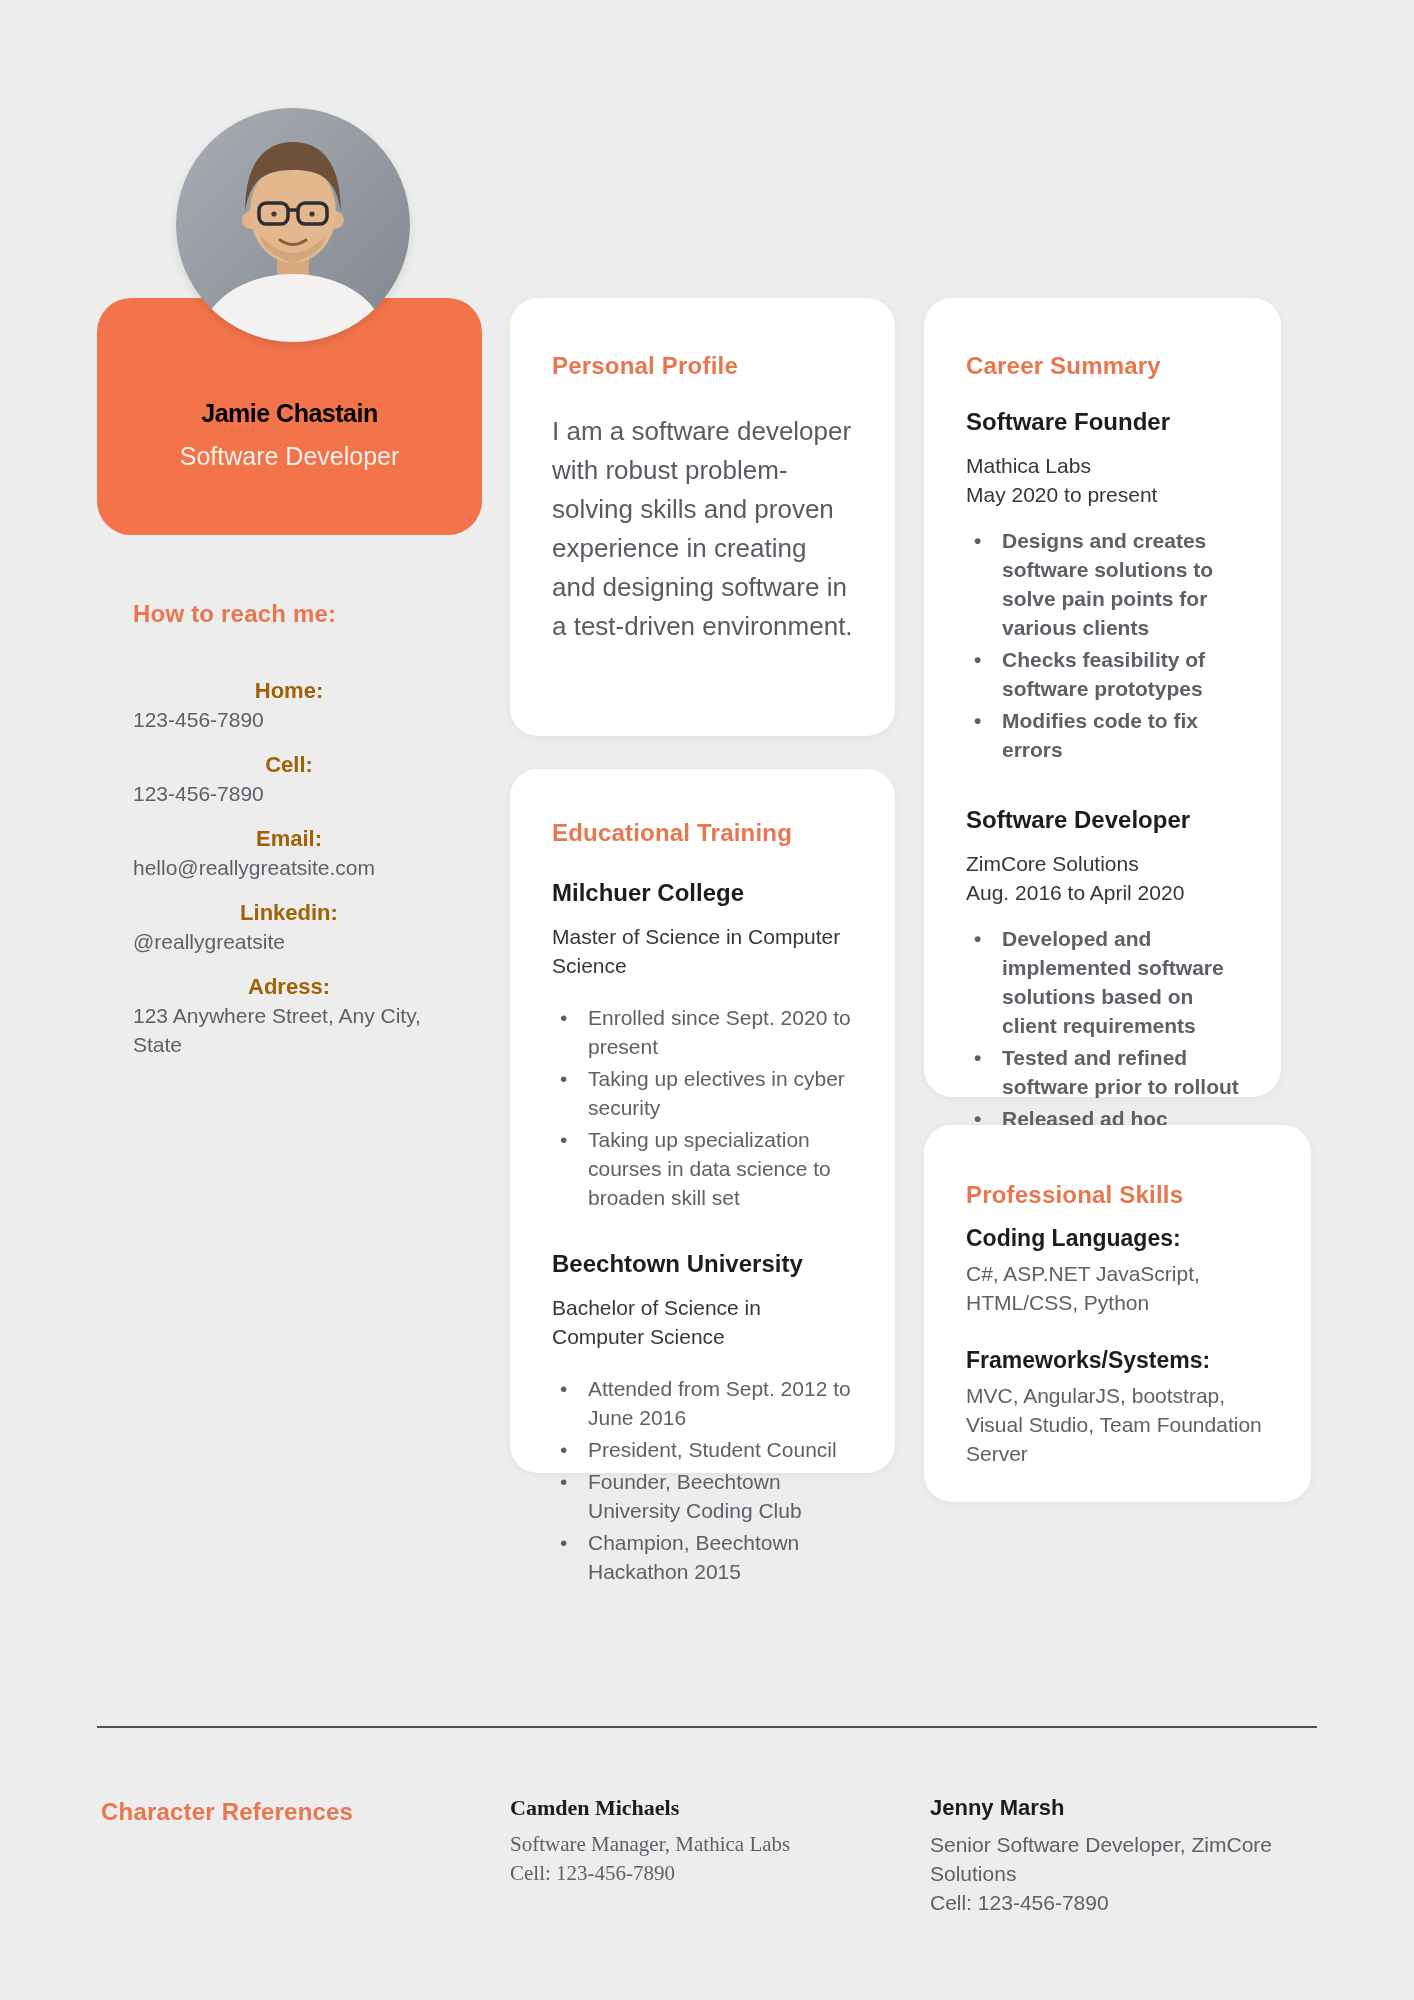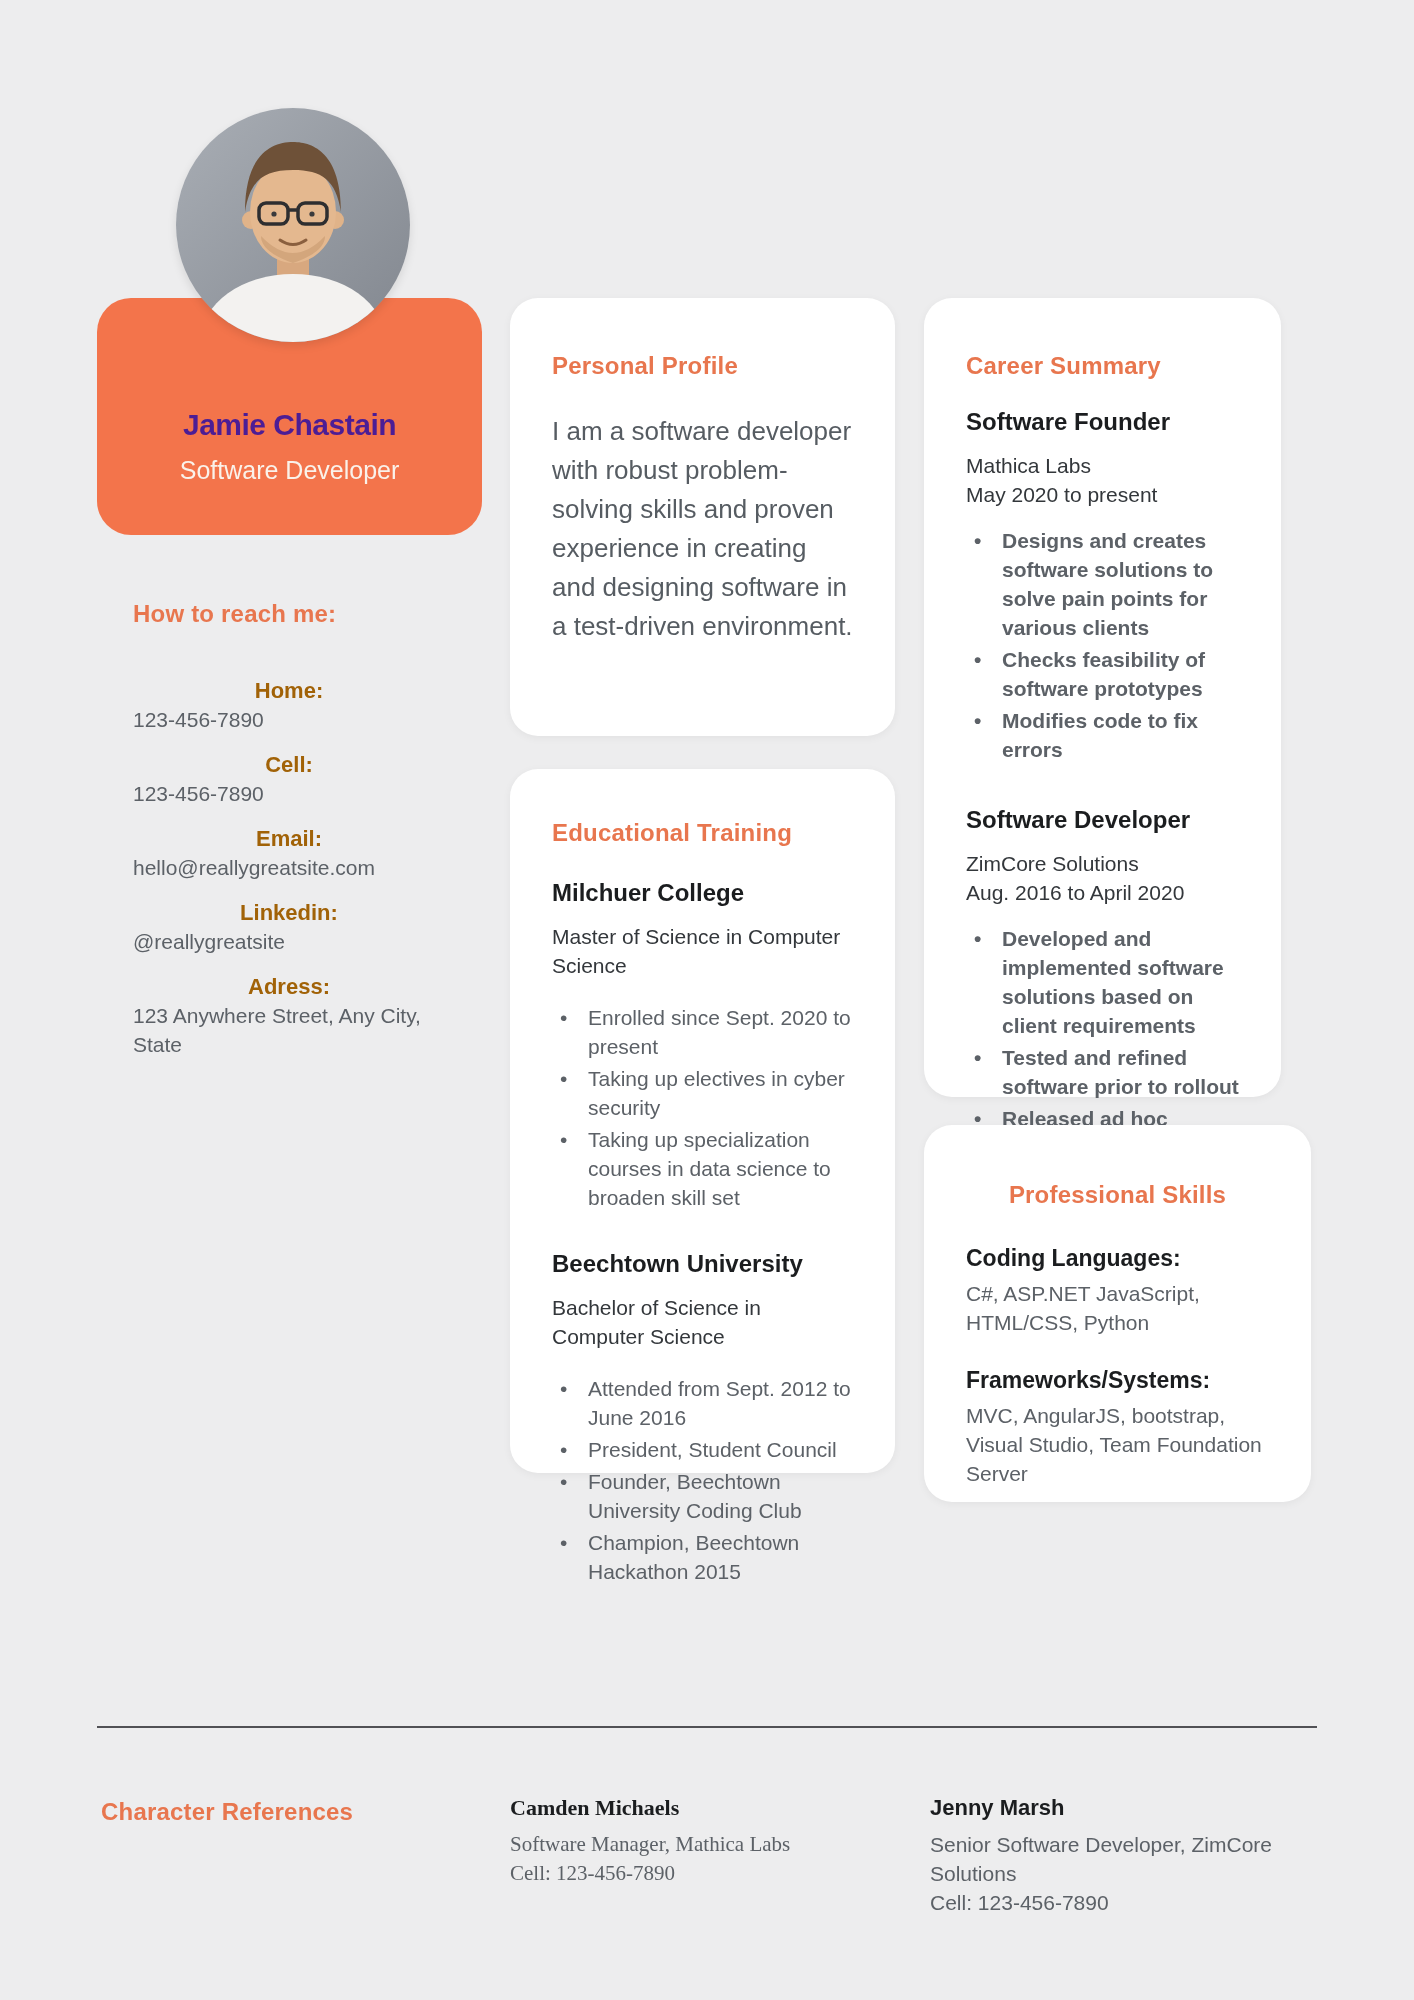--- a/index.html
+++ b/index.html
@@ -21,21 +21,21 @@
     border-radius:50%; overflow:hidden; z-index:3;
     box-shadow:0 4px 10px rgba(0,0,0,0.10);
   }
   
   .orange-card {
     position:absolute; left:97px; top:298px; width:385px; height:237px;
     background:#F3744B; border-radius:34px; z-index:2;
     box-sizing:border-box; padding-top:92px; text-align:center;
   }
   .orange-card h1 {
-    margin:18px 0 14px 0; font-size:30px; font-weight:bold; color:#4c1d95;
+    margin:9px 0 14px 0; font-size:25px; font-weight:bold; color:#000000;
     letter-spacing:-0.5px;
   }
   .orange-card .job-title { font-size:25px; color:#FAF2EA; }
   
   .contact { position:absolute; left:133px; top:600px; width:312px; }
   .contact .accent-h { margin-bottom:48px; }
   .c-item { margin-bottom:16px; }
   .c-label { font-size:22px; font-weight:bold; color:#a16207; line-height:29px;text-align:center; }
   .c-value { font-size:21px; color:#5C6167; line-height:29px; }
   
@@ -62,21 +62,21 @@
   .education-card .degree { margin:0 0 23px 0; }
   .education-card ul.blist { margin-bottom:38px; }
   
   .career-card { left:924px; top:298px; width:357px; height:799px; padding:54px 42px 0 42px; }
   .career-card .accent-h { margin-bottom:28px; }
   .career-card h3 { margin-bottom:15px; }
   .career-card .company-block { margin:0 0 17px 0; }
   .career-card ul.blist { margin-bottom:42px;font-weight:bold; }
   
   .skills-card { left:924px; top:1125px; width:387px; height:377px; padding:56px 42px 0 42px; }
-  .skills-card .accent-h { margin-bottom:36px;text-align:center; }
+  .skills-card .accent-h { margin-bottom:16px; }
   .skills-card h3 { font-size:23px; margin-bottom:7px; }
   .skills-card .skill-val { margin:0 0 30px 0; }
   
   .footer-rule { position:absolute; left:97px; top:1726px; width:1220px; height:2px; background:#515155; }
   .refs-heading { position:absolute; left:101px; top:1798px; }
   .ref-col { position:absolute; top:1795px; }
   .ref-camden { left:510px; width:348px;font-family:Liberation Serif, serif; }
   .ref-jenny { left:930px; width:362px; }
   .ref-name { font-size:22px; font-weight:bold; color:#1B1D1F; margin-bottom:9px; }
 </style>

